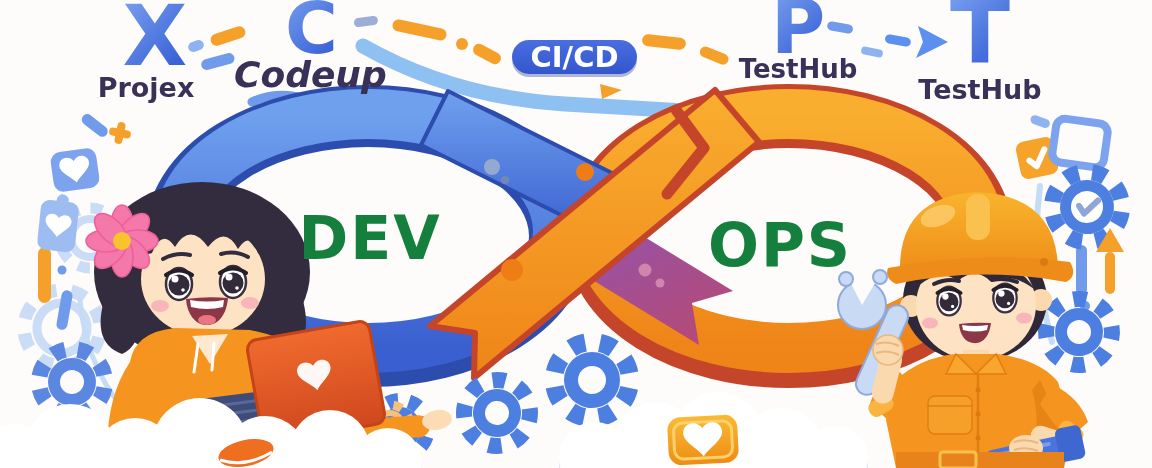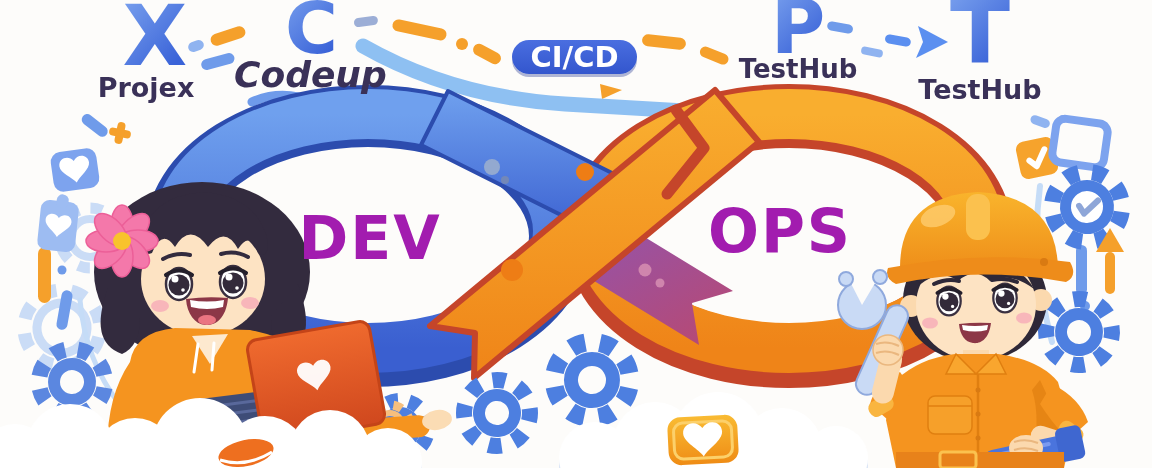--- a/index.html
+++ b/index.html
@@ -3,21 +3,21 @@
 <meta charset="utf-8">
 <style>
   html,body{margin:0;padding:0;background:#fdfcfa;}
   .stage{position:relative;width:1152px;height:468px;background:#fdfcfa;overflow:hidden;
          font-family:"DejaVu Sans",sans-serif;}
   .stage svg{position:absolute;left:0;top:0;}
   .tool-label{position:absolute;font-weight:bold;color:#3a3158;text-align:center;}
   .logo-letter{position:absolute;font-weight:bold;text-align:center;line-height:1;
     background:linear-gradient(135deg,#86adf2 0%,#3a63d8 75%);
     -webkit-background-clip:text;background-clip:text;color:#4d7ee6;-webkit-text-fill-color:transparent;}
-  .loop-label{position:absolute;font-weight:bold;font-size:60px;color:#a21caf;letter-spacing:2px;text-align:center;}
+  .loop-label{position:absolute;font-weight:bold;font-size:60px;color:#15803d;letter-spacing:2px;text-align:center;}
   .cicd-badge{position:absolute;left:512px;top:40px;width:125px;height:34px;border-radius:26px;
     background:linear-gradient(180deg,#4a6ee0,#3356cd);box-shadow:0 3px 0 rgba(30,50,140,.35);
     display:flex;align-items:center;justify-content:center;color:#fff;font-weight:bold;font-size:29px;}
 </style>
 </head>
 <body>
 
 <div class="stage">
 
 <svg width="1152" height="468" viewBox="0 0 1152 468">
@@ -374,15 +374,15 @@
   <span>CI/CD</span>
 </div>
 
 <div class="logo-letter" style="left:752px;top:-10px;width:92px;font-size:74px;">P</div>
 <div class="tool-label" style="left:723px;top:54px;width:150px;font-size:26px;">TestHub</div>
 
 <div class="logo-letter" style="left:930px;top:-12px;width:100px;font-size:88px;">T</div>
 <div class="tool-label" style="left:905px;top:74px;width:150px;font-size:27px;">TestHub</div>
 
 <div class="loop-label" style="left:290px;top:203px;width:160px;">DEV</div>
-<div class="loop-label" style="left:700px;top:196px;width:160px;">OPS</div>
+<div class="loop-label" style="left:700px;top:210px;width:160px;">OPS</div>
 
 </div>
 
 </body></html>

